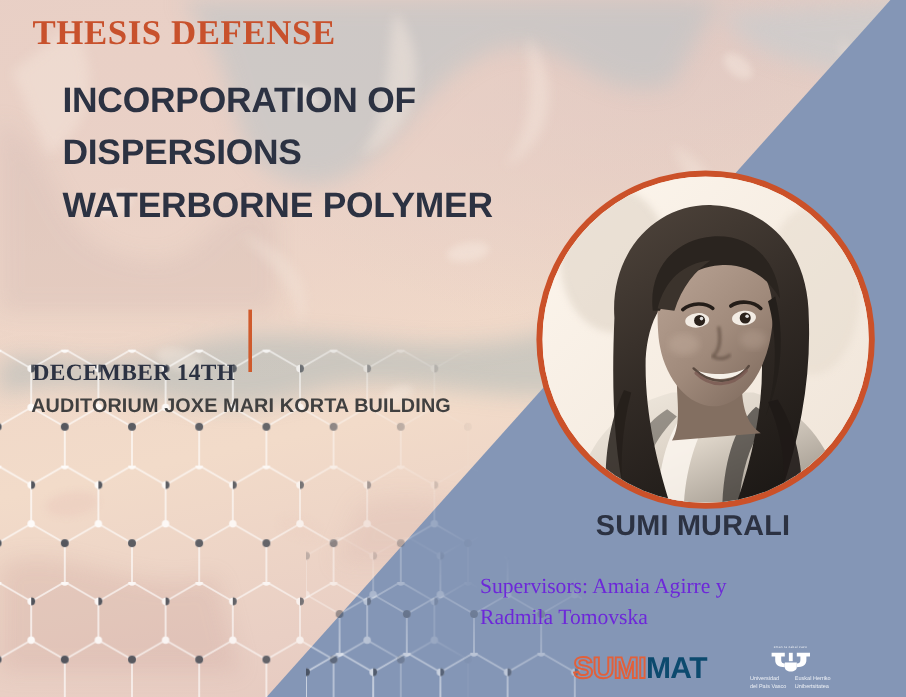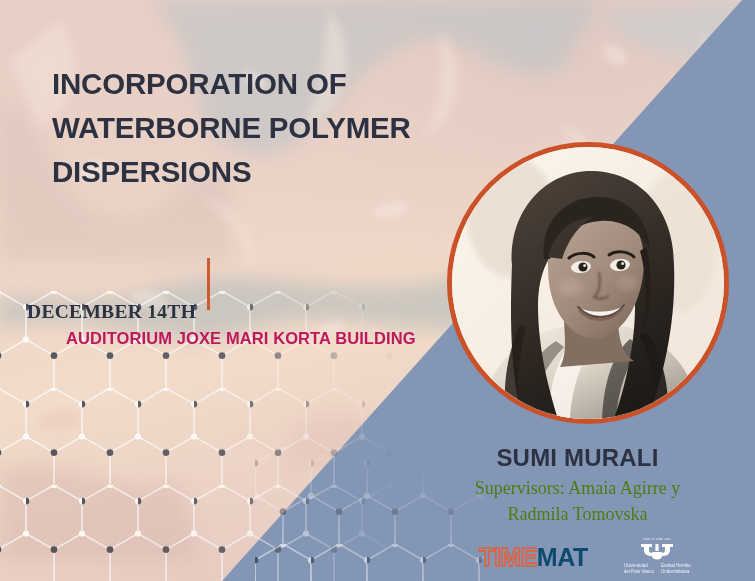--- a/index.html
+++ b/index.html
@@ -70,46 +70,46 @@
     line-height:26px;
     margin-top:44px;
   }
   .divider{
     position:absolute;left:180px;top:3px;
     width:3px;height:52px;background:#cf5a2c;
   }
   .venue{
     position:absolute;left:26px;top:329px;
     font-family:"Liberation Sans", sans-serif;
-    font-weight:700;font-size:16.5px;letter-spacing:.1px;color:#be185d;margin-left:40px;
+    font-weight:700;font-size:16.5px;letter-spacing:.1px;color:#404040;
   }
 
   
   .portrait{
     position:absolute;left:447px;top:142px;
     width:282px;height:282px;border-radius:50%;
     border:5px solid #cb5129;
     overflow:hidden;
     background:#f6ece2;
     box-sizing:border-box;
   }
   .portrait svg{width:100%;height:100%;display:block;}
 
   
   .speaker-name{
-    position:absolute;left:400px;top:444px;width:355px;
+    position:absolute;left:400px;top:425px;width:355px;
     text-align:center;
     font-family:"Liberation Sans", sans-serif;
     font-weight:700;font-size:24px;letter-spacing:.2px;color:#2c3242;
   }
   .supervisors{
     position:absolute;left:400px;top:475px;width:355px;
-    text-align:center;
+    text-align:left;
     font-family:"Liberation Serif", serif;
-    font-weight:400;font-size:18px;line-height:26px;color:#4d7c0f;
+    font-weight:400;font-size:18px;line-height:26px;color:#6d28d9;
   }
   .supervisors div{white-space:nowrap;}
 
   
   .logos{
     position:absolute;left:440px;top:538px;width:290px;height:38px;
     display:flex;align-items:center;justify-content:center;gap:36px;
   }
   .polymat{
     font-family:"Liberation Sans", sans-serif;
@@ -233,25 +233,26 @@
             <rect width="230" height="140" fill="url(#fadeR)"></rect>
           </mask>
       </defs>
       <g mask="url(#mR)">
         <rect width="230" height="140" fill="url(#hexA)"></rect>
         <rect width="230" height="140" fill="url(#hexB)" opacity=".9"></rect>
       </g>
     </svg>
   </div>
 
+  <div class="kicker">THESIS DEFENSE</div>
 
   <div class="title">
     <div>INCORPORATION OF</div>
+    <div>DISPERSIONS</div>
     <div>WATERBORNE POLYMER</div>
-    <div>DISPERSIONS</div>
   </div>
 
   <div class="when-block">
     <div class="when-grid">
       <div class="col-day">
         <div class="val">DECEMBER 14TH</div>
       </div>
       <div class="divider"></div>
     </div>
   </div>
@@ -334,21 +335,21 @@
 
   <div class="speaker-name">SUMI MURALI</div>
   <div class="supervisors">
     <div>Supervisors: Amaia Agirre y</div>
     <div>Radmila Tomovska</div>
   </div>
 
   <div class="logos">
 
     <div class="polymat">
-      <span class="poly">TIME</span>
+      <span class="poly">SUMI</span>
       <span class="mat">MAT</span>
     </div>
 
     <div class="ehu">
       <div class="ehu-top">eman ta zabal zazu</div>
       <div class="ehu-mark">
         <svg width="34" height="17" viewBox="0 0 34 17">
           <g fill="#ffffff">
             <path d="M1,1 L12,1 L12,4 L9,4 L9,7 C9,9 10,10 12,10 L12,13 C7,13 4,11 4,7 L4,4 L1,4 Z"></path>
             <path d="M33,1 L22,1 L22,4 L25,4 L25,7 C25,9 24,10 22,10 L22,13 C27,13 30,11 30,7 L30,4 L33,4 Z"></path>

